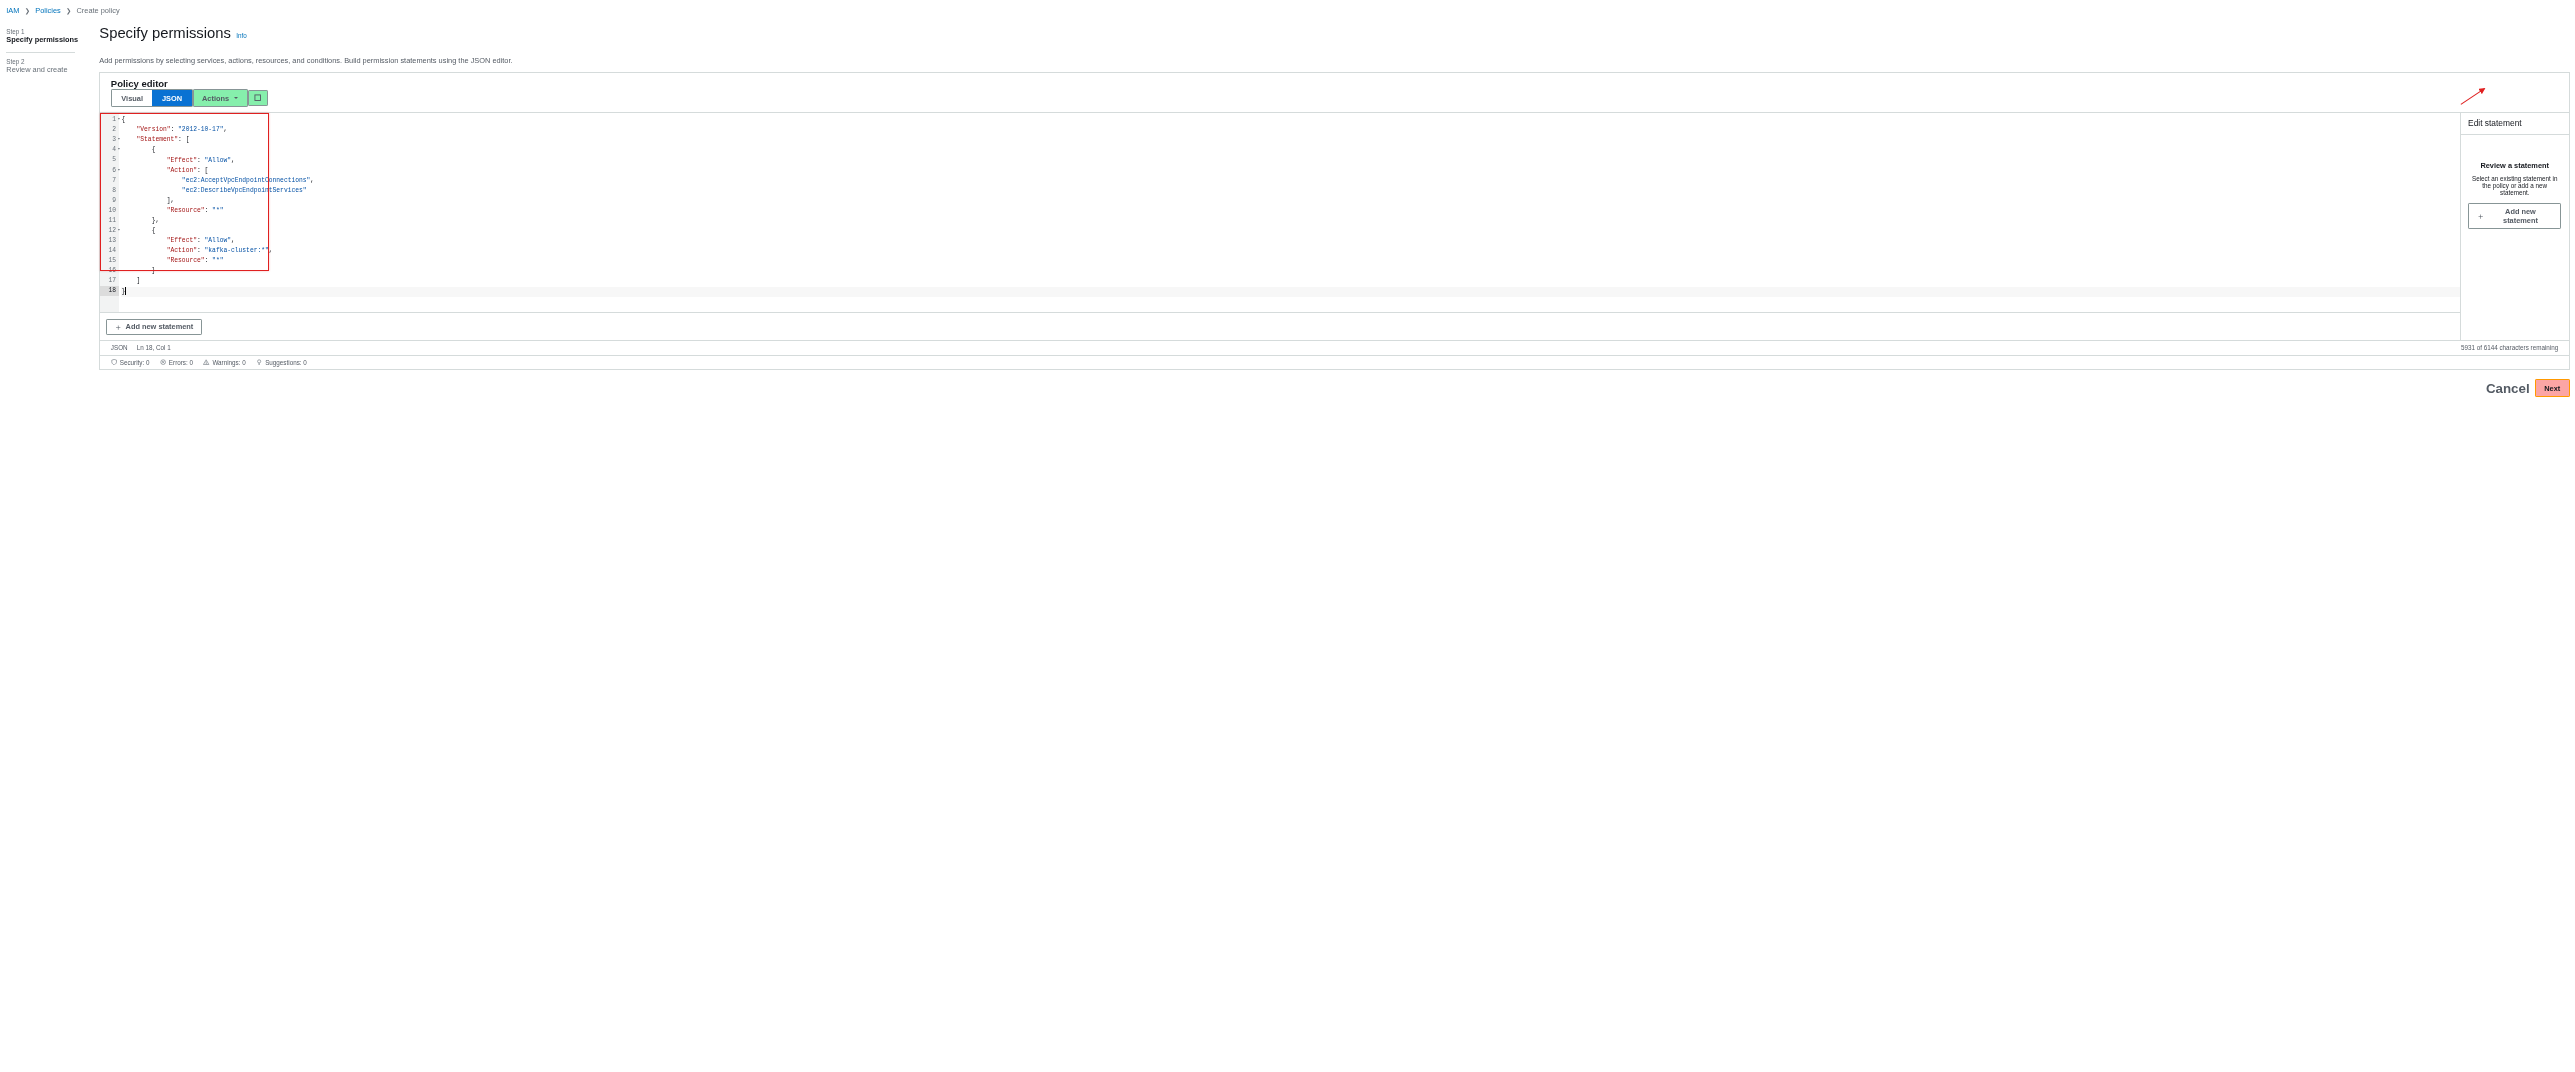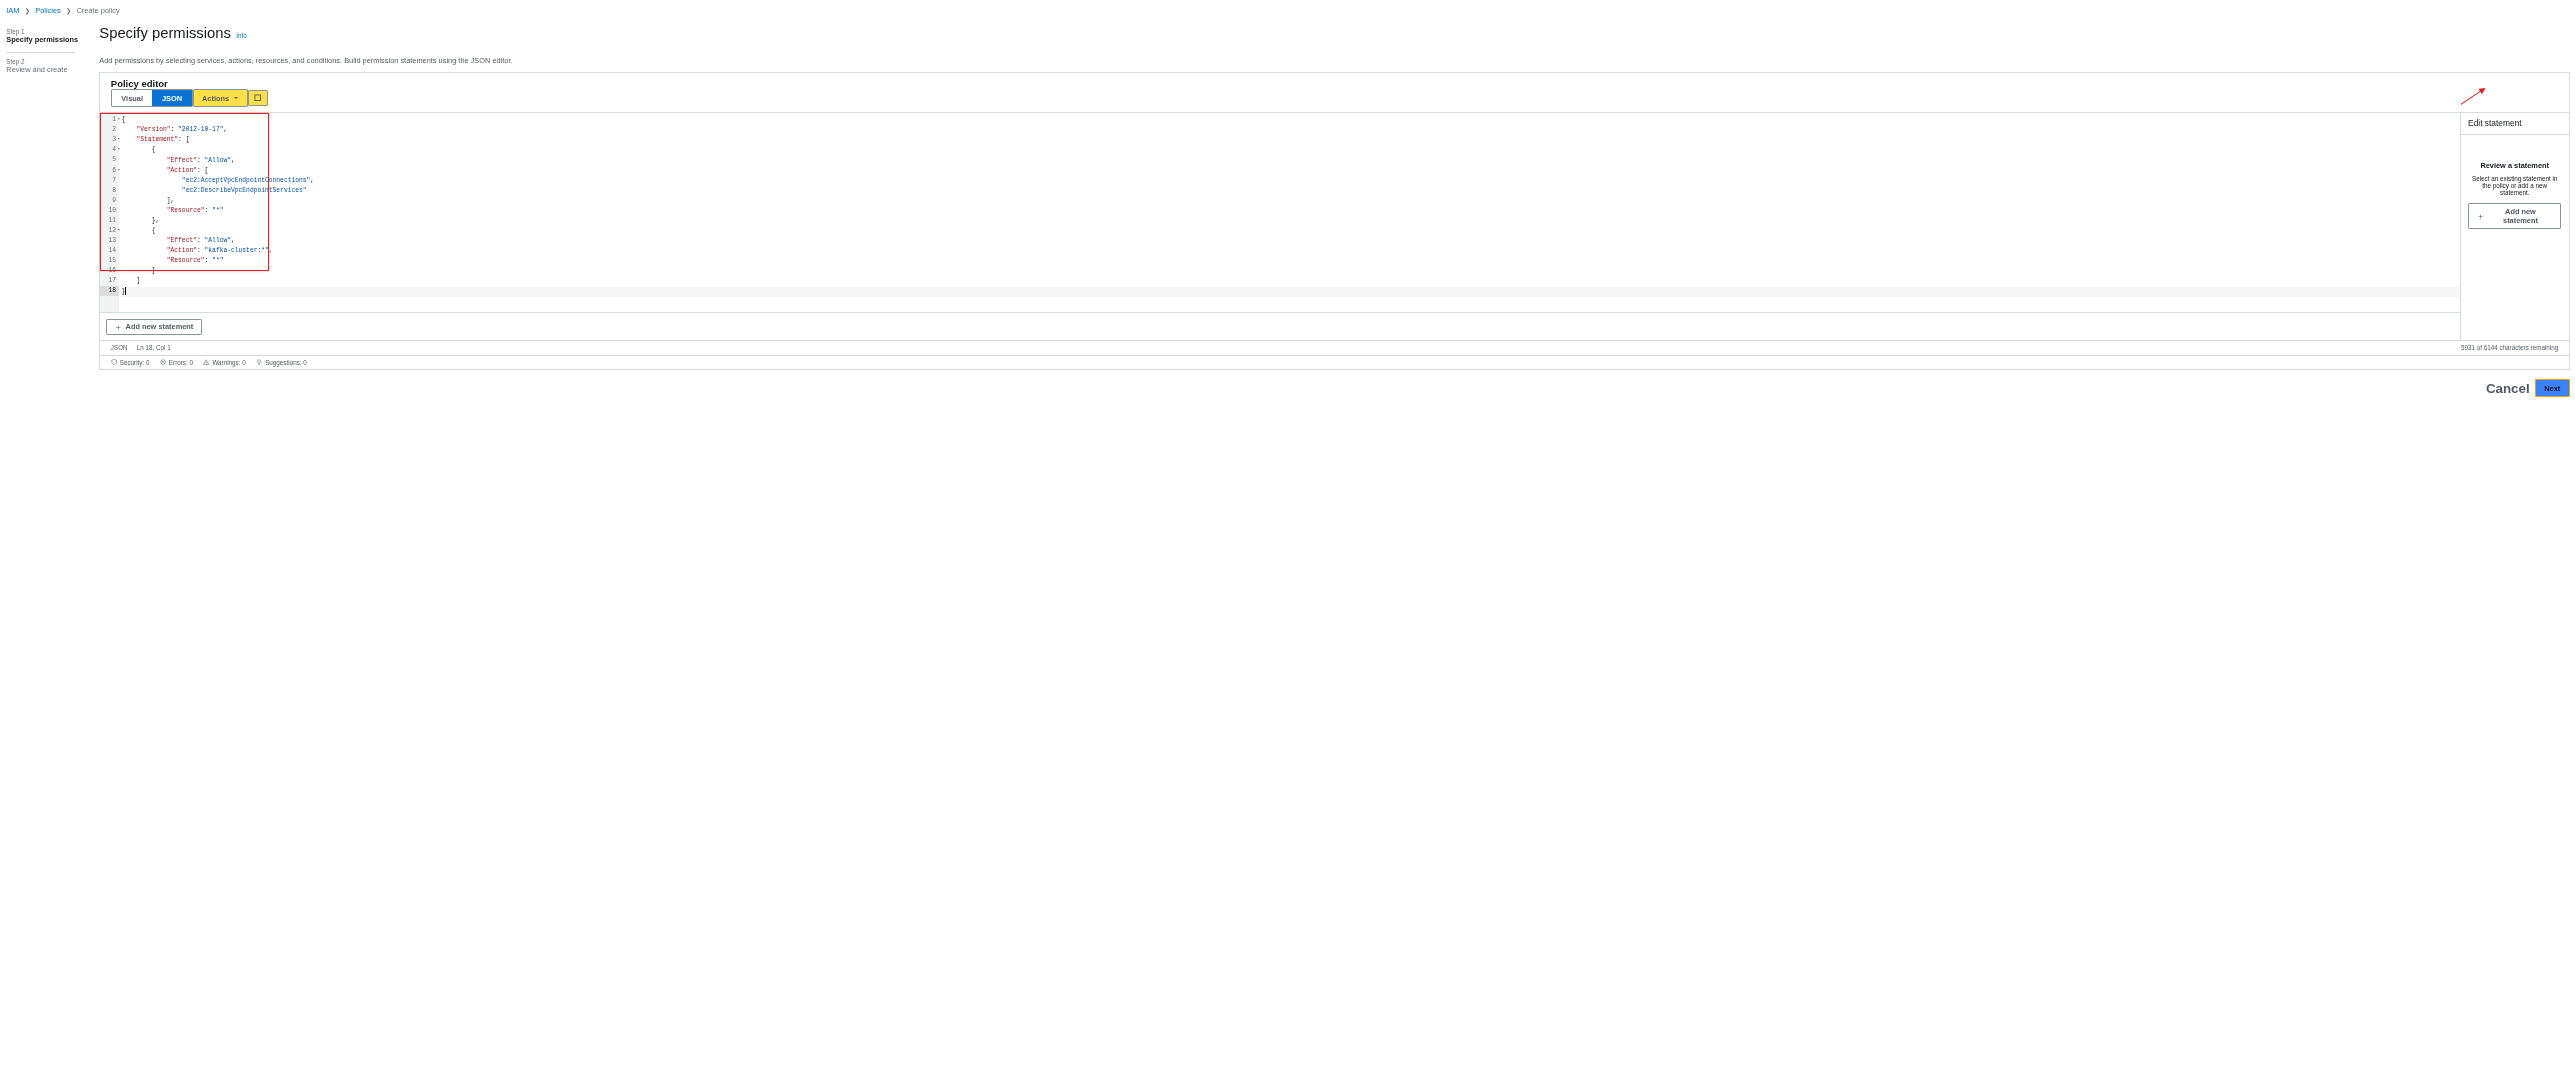--- a/index.html
+++ b/index.html
@@ -68,33 +68,33 @@
       border: none;
       padding: 3.2px 9.5px;
       font-size: 7.4px;
       cursor: pointer;
       color: #545b64;
       font-weight: 700;
     }
     .seg button.active { background: #0972d3; color: #fff; }
 
     .btn {
-      background: #fde047;
+      background: #86efac;
       border: 0.5px solid #879596;
       border-radius: 1.1px;
       padding: 3.2px 8.4px;
       font-size: 7.4px;
       cursor: pointer;
       font-weight: 700;
       color: #545b64;
       display: inline-flex;
       align-items: center;
       gap: 3.2px;
     }
-    .btn-primary { background: #3b82f6; border-color: #ff9900; color: #16191f; }
+    .btn-primary { background: #fca5a5; border-color: #ff9900; color: #16191f; }
     .btn-link { border: none; background: none; color: #545b64; font-weight: 700; }
     .btn-icon { padding: 3.2px 5.3px; }
 
     .caret-down::after {
       content: "";
       display: inline-block;
       width: 0; height: 0;
       border-left: 2.1px solid transparent;
       border-right: 2.1px solid transparent;
       border-top: 2.6px solid #545b64;

